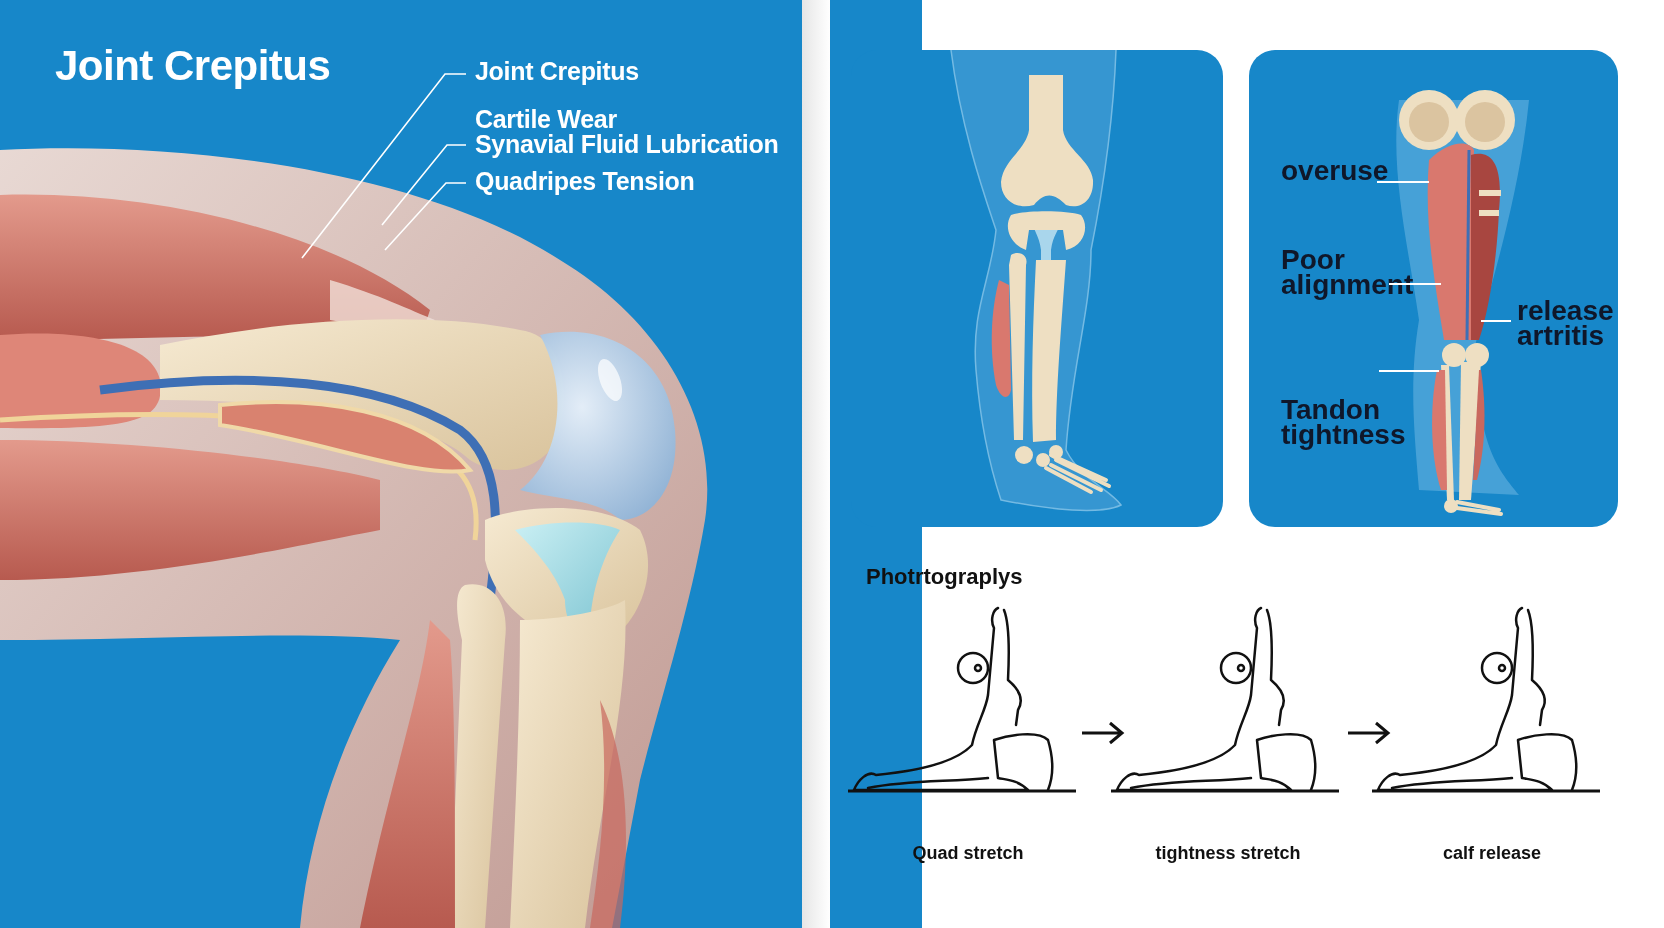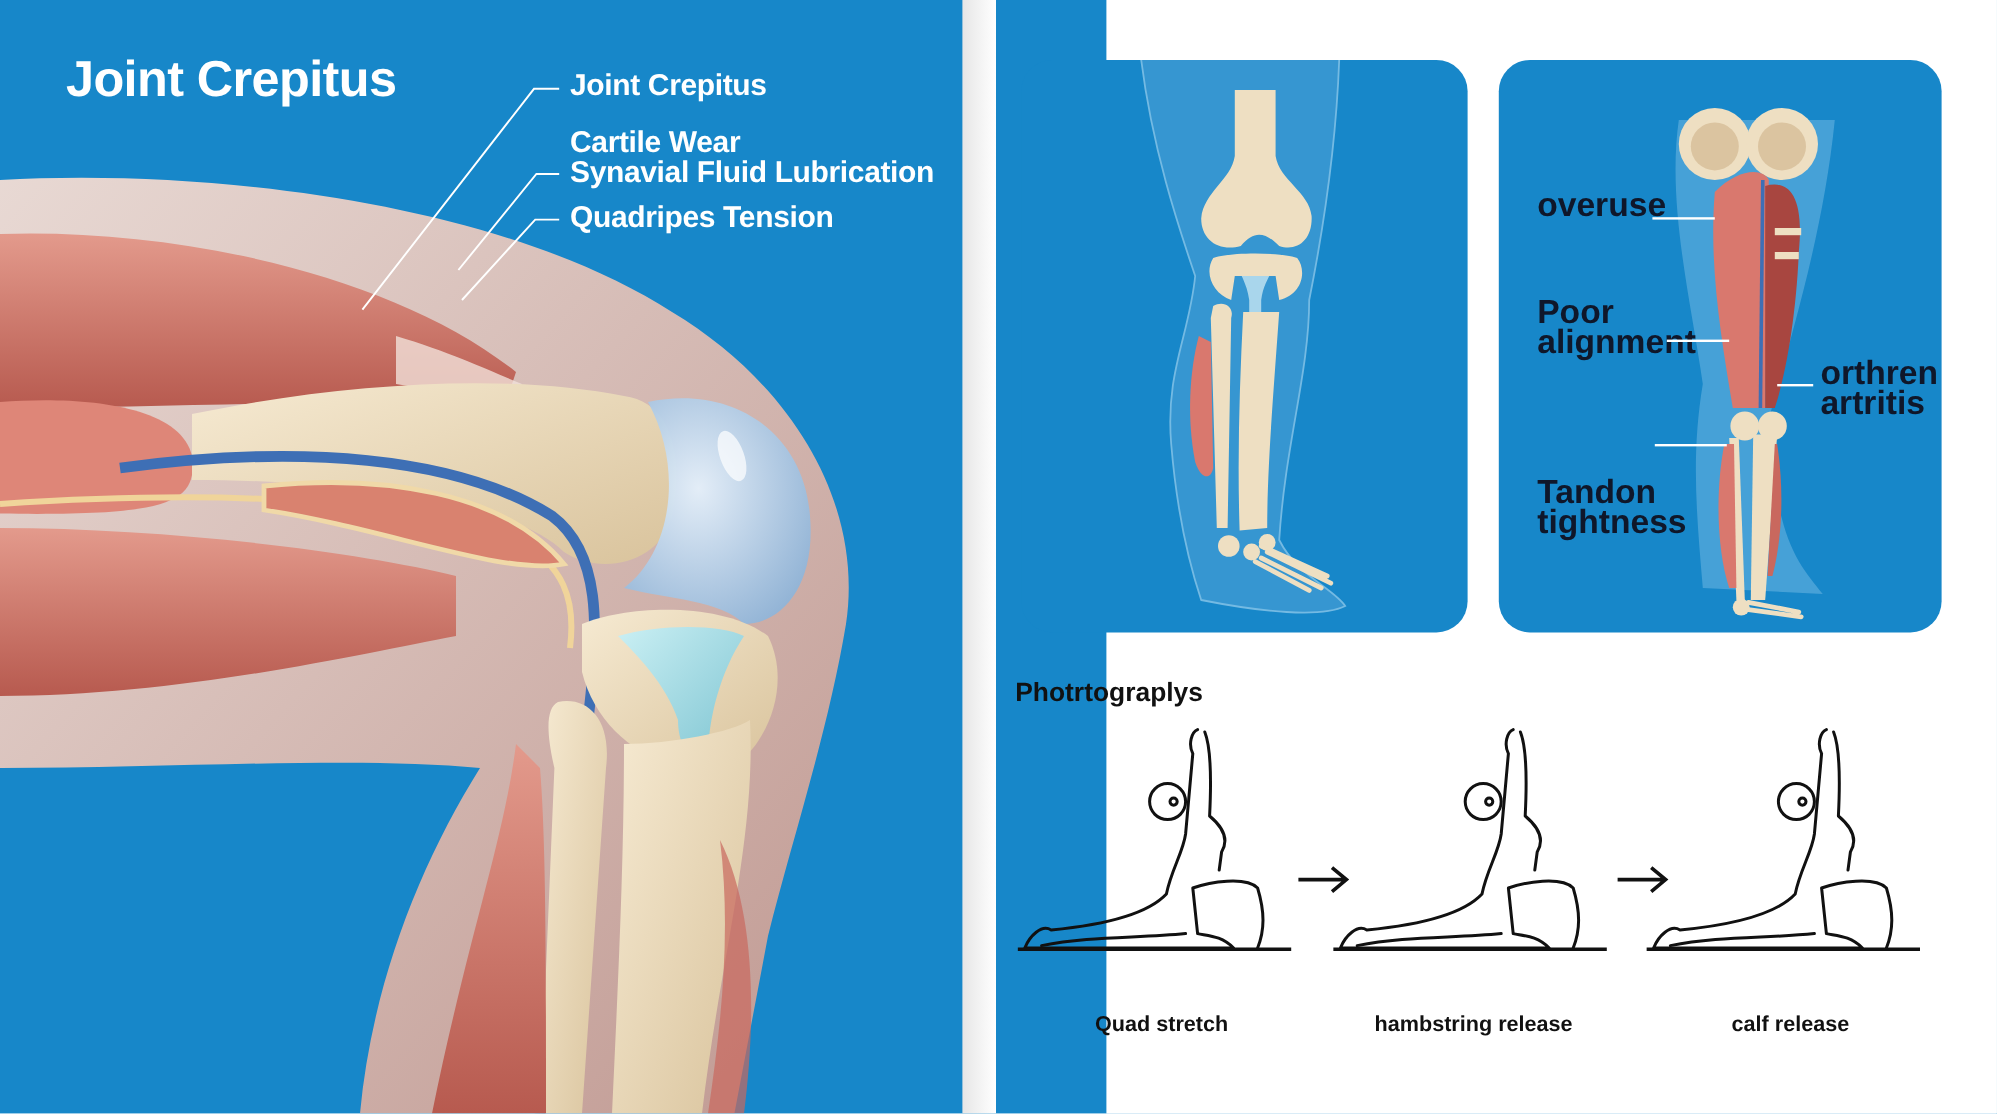--- a/index.html
+++ b/index.html
@@ -16,21 +16,21 @@
 
   
   .card { position:absolute; top:50px; height:477px; background:#1787C9; border-radius:26px; overflow:hidden; }
   .card-1 { left:851px; width:372px; }
   .card-2 { left:1249px; width:369px; }
   .card svg { position:absolute; left:0; top:0; }
   .card-label { position:absolute; color:#0f172a; font-size:28px; font-weight:700; line-height:25px; white-space:nowrap; }
   .card-leader { position:absolute; height:2px; background:#ffffff; }
 
   
-  .section-title { position:absolute; left:846px; top:564px; font-size:22px; font-weight:700; color:#111111; }
+  .section-title { position:absolute; left:866px; top:564px; font-size:22px; font-weight:700; color:#111111; }
   .stretch { position:absolute; top:600px; width:230px; height:220px; }
   .stretch svg { position:absolute; left:0; top:0; }
   .stretch-label { position:absolute; top:843px; font-size:18px; font-weight:700; color:#111111; text-align:center; width:240px; }
   .arrow { position:absolute; top:720px; width:48px; height:26px; }
 </style>
 </head>
 <body>
 
 <div class="left-panel">
   <svg class="knee-svg" viewBox="0 0 802 928">
@@ -153,21 +153,21 @@
     <circle cx="202" cy="456" r="7" fill="#EEDFC2"></circle>
     <path d="M208 452 L 250 460 M208 458 L 252 464" stroke="#EEDFC2" stroke-width="4" stroke-linecap="round"></path>
   </svg>
   <div class="card-label" style="left:32px; top:108px;">overuse</div>
   <div class="card-leader" style="left:128px; top:131px; width:52px;"></div>
 
   <div class="card-label" style="left:32px; top:197px; white-space:pre-line;">Poor
 alignment</div>
   <div class="card-leader" style="left:140px; top:233px; width:52px;"></div>
 
-  <div class="card-label" style="left:268px; top:248px; white-space:pre-line;">orthren
+  <div class="card-label" style="left:268px; top:248px; white-space:pre-line;">release
 artritis</div>
   <div class="card-leader" style="left:232px; top:270px; width:30px;"></div>
 
   <div class="card-label" style="left:32px; top:303px; white-space:pre-line;margin-top:44px;">Tandon
 tightness</div>
   <div class="card-leader" style="left:130px; top:320px; width:60px;"></div>
 </div>
 
 <div class="section-title">Photrtograplys</div>
 
@@ -214,14 +214,14 @@
       <path d="M156 10 C 160 20, 162 40, 160 80 C 172 90, 176 100, 170 110 L 168 125"></path>
       <circle cx="125" cy="68" r="15"></circle>
       <circle cx="130" cy="68" r="3"></circle>
       <path d="M20 188 C 60 180, 100 182, 140 178"></path>
     </g>
     <line x1="0" y1="191" x2="228" y2="191" stroke="#111" stroke-width="3"></line>
   </svg>
 </div>
 
 <div class="stretch-label" style="left:848px;">Quad stretch</div>
-<div class="stretch-label" style="left:1108px;">hambstring release</div>
+<div class="stretch-label" style="left:1108px;">tightness stretch</div>
 <div class="stretch-label" style="left:1372px;">calf release</div>
 
 </body></html>

